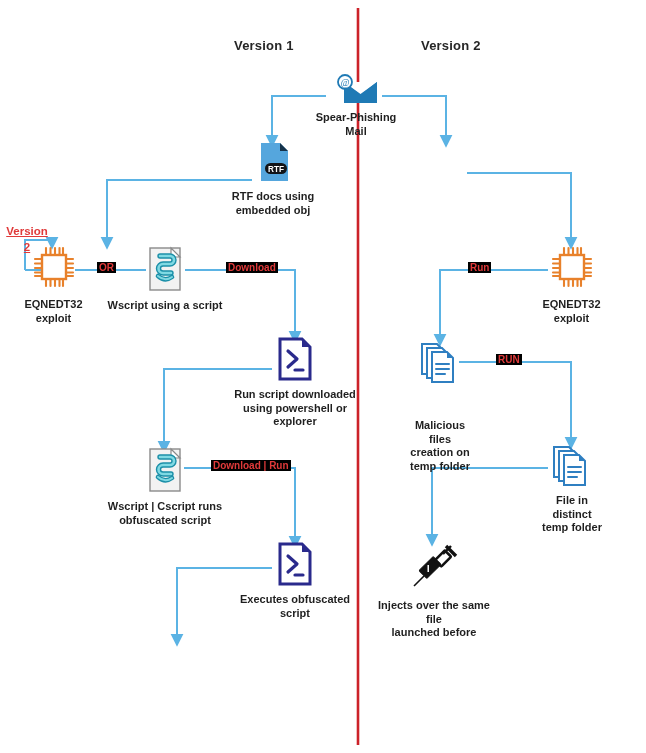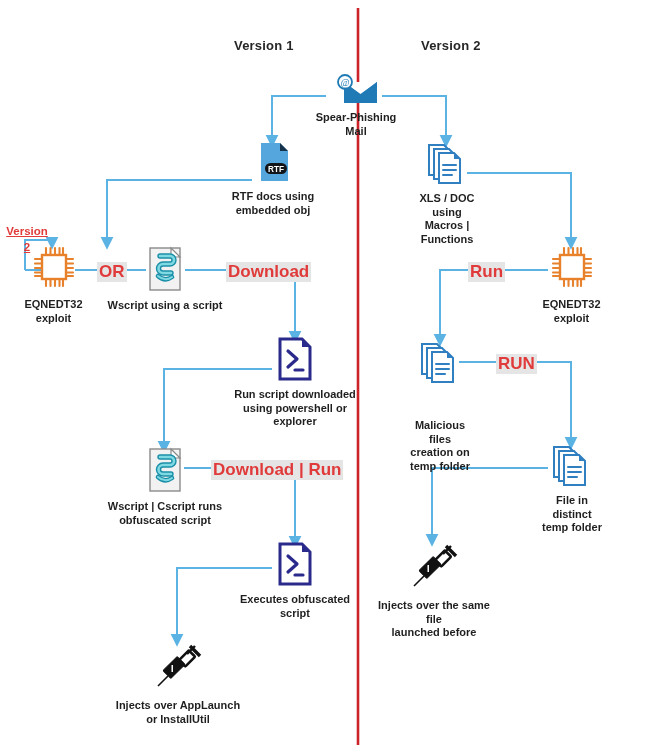--- a/index.html
+++ b/index.html
@@ -16,22 +16,22 @@
     margin-top:3px;text-align:center;font-size:11px;font-weight:bold;
     line-height:1.24;color:#1f1f1f;white-space:pre-line;
   }
   .icon{position:relative;display:block;}
 
   .vtitle{
     position:absolute;font-size:13px;font-weight:bold;color:#262626;
     letter-spacing:.2px;
   }
   .edgelabel{
-    position:absolute;font-size:17px;font-weight:bold;color:#e03a3a;
-    background:#e5e5e5;padding:0 2px;white-space:nowrap;
+    position:absolute;font-size:10px;font-weight:bold;color:#e03a3a;
+    background:#000000;padding:0 2px;white-space:nowrap;
   }
   .vlabel{
     position:absolute;font-size:11.5px;font-weight:bold;color:#e03a3a;
     text-align:center;line-height:1.35;white-space:pre-line;text-decoration:underline;
   }
 </style>
 </head>
 <body>
 
 <div id="stage">
@@ -107,41 +107,20 @@
         <path d="M7,2 H26 L34,10 V40 H7 Z" fill="#55a6dd"></path>
         <path d="M26,2 L34,10 H26 Z" fill="#15324a"></path>
         <rect x="11" y="22" width="22" height="11" rx="5.5" fill="#111418"></rect>
         <text x="22" y="30.6" font-size="8.2" font-weight="bold" fill="#ffffff" font-family="Liberation Sans, sans-serif" text-anchor="middle">RTF</text>
       </svg>
     </span>
     <span class="cap">RTF docs using
 embedded obj</span>
   </div>
 
-  <div class="node" style="left:404px;top:141px;width:86px;">
-    <span class="icon">
-      <svg width="44" height="44" viewBox="0 0 44 44">
-        <g fill="#ffffff" stroke="#2f7fc1" stroke-width="2">
-          <path d="M4,4 H19 L25,10 V34 H4 Z"></path>
-          <path d="M9,8 H24 L30,14 V38 H9 Z"></path>
-          <path d="M14,12 H29 L35,18 V42 H14 Z"></path>
-        </g>
-        <path d="M29,12 L35,18 H29 Z" fill="#2f7fc1"></path>
-        <g stroke="#2f7fc1" stroke-width="2" stroke-linecap="round">
-          <line x1="18" y1="24" x2="31" y2="24"></line>
-          <line x1="18" y1="29" x2="31" y2="29"></line>
-          <line x1="18" y1="34" x2="27" y2="34"></line>
-        </g>
-      </svg>
-    </span>
-    <span class="cap">XLS / DOC
-using
-Macros |
-Functions</span>
-  </div>
 
   <div class="node" style="left:16px;top:243px;width:75px;">
     <span class="icon">
       <svg width="48" height="48" viewBox="0 0 48 48">
         <rect x="12" y="12" width="24" height="24" fill="#ffffff" stroke="#e8812b" stroke-width="2.4"></rect>
         <g stroke="#e8812b" stroke-width="2.1" stroke-linecap="round">
           <line x1="16" y1="12" x2="16" y2="5"></line>
             <line x1="20.5" y1="12" x2="20.5" y2="5"></line>
           <line x1="25" y1="12" x2="25" y2="5"></line>
             <line x1="29.5" y1="12" x2="29.5" y2="5"></line>
@@ -311,32 +290,14 @@
           <rect x="30" y="14" width="14" height="9" rx="1" transform="rotate(-45 37 18.5)" fill="none" stroke-width="2.6"></rect>
           <line x1="40" y1="6" x2="50" y2="16" stroke-width="3.4"></line>
           <line x1="37" y1="14" x2="45" y2="6" stroke-width="2.4"></line>
         </g>
       </svg>
     </span>
     <span class="cap">Injects over the same file
 launched before</span>
   </div>
 
-  <div class="node" style="left:113px;top:640px;width:130px;">
-    <span class="icon">
-      <svg width="56" height="52" viewBox="0 0 56 52">
-        <g stroke="#111111" fill="#111111">
-          <line x1="8" y1="46" x2="18" y2="36" stroke-width="1.6"></line>
-          <rect x="14" y="22" width="20" height="11" rx="1" transform="rotate(-45 24 27.5)"></rect>
-          <g stroke="#ffffff" stroke-width="1.5">
-            <line x1="19.5" y1="29.5" x2="24.5" y2="24.5" transform="rotate(-45 24 27.5)"></line>
-          </g>
-          <rect x="30" y="14" width="14" height="9" rx="1" transform="rotate(-45 37 18.5)" fill="none" stroke-width="2.6"></rect>
-          <line x1="40" y1="6" x2="50" y2="16" stroke-width="3.4"></line>
-          <line x1="37" y1="14" x2="45" y2="6" stroke-width="2.4"></line>
-        </g>
-      </svg>
-    </span>
-    <span class="cap">Injects over AppLaunch
-or InstallUtil</span>
-  </div>
 
 </div>
 
 </body></html>

